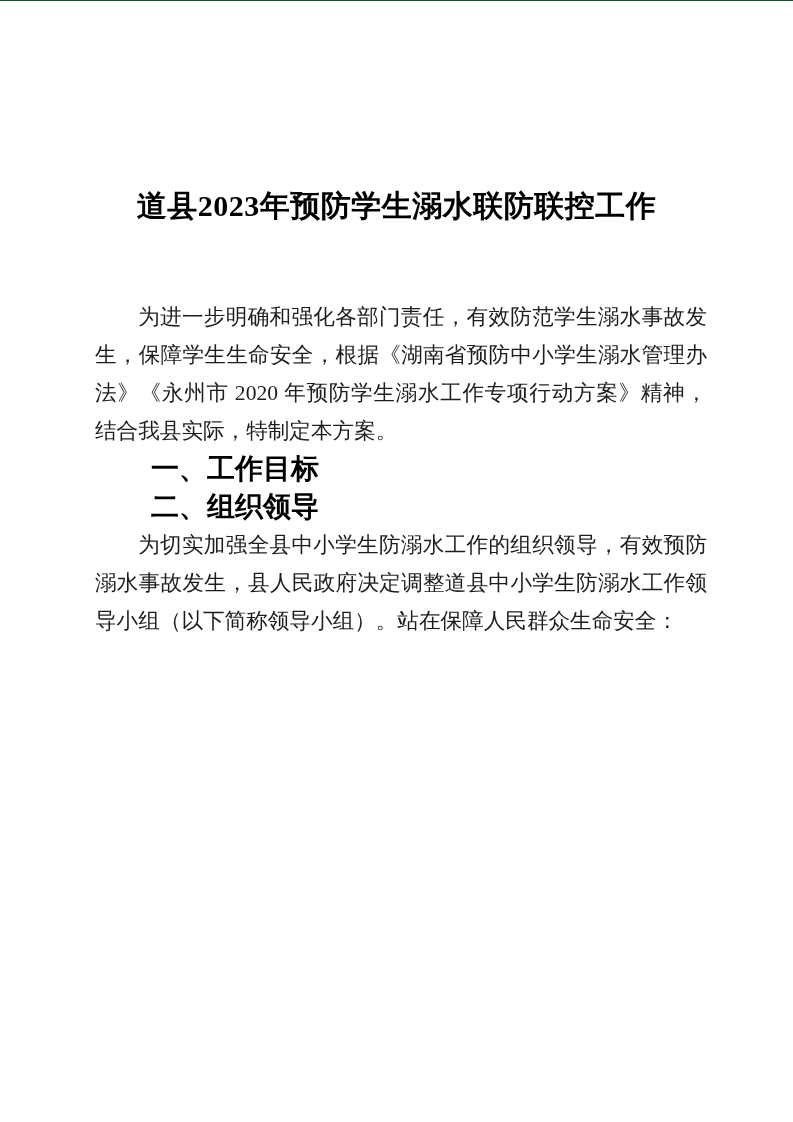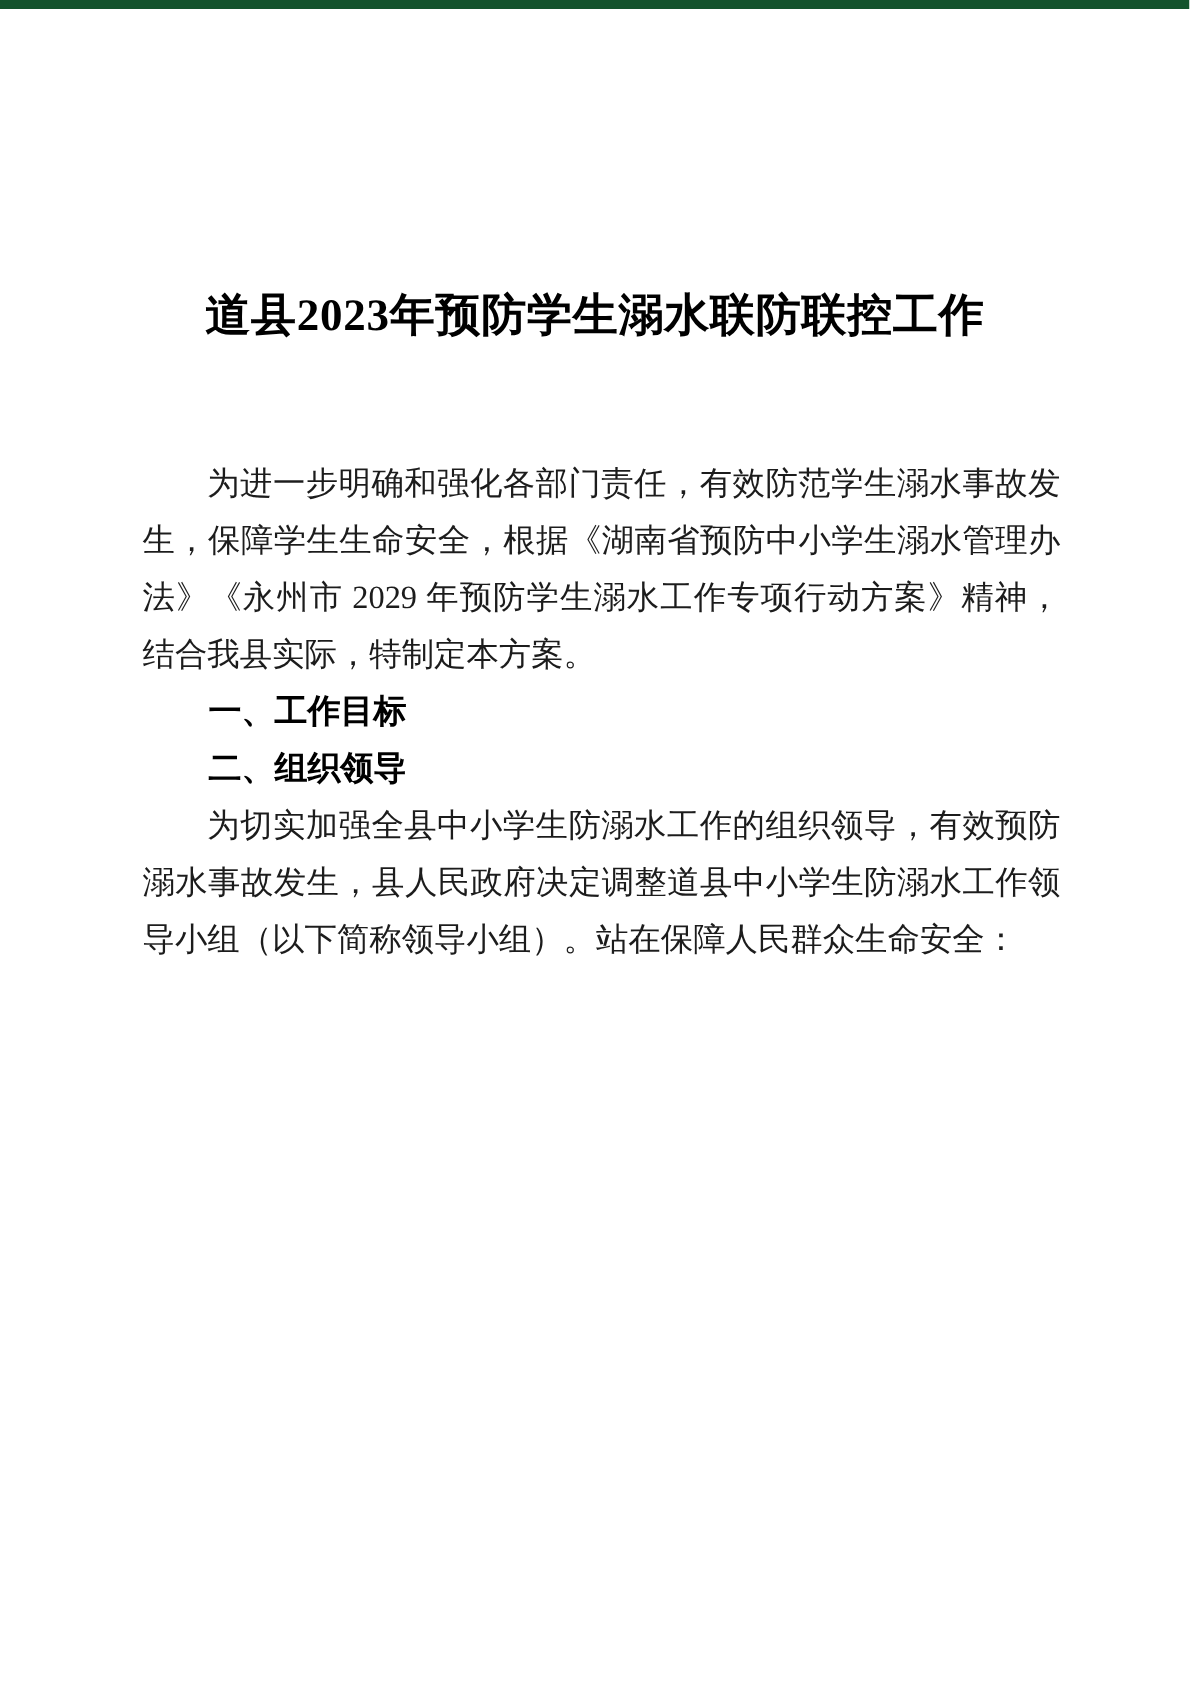--- a/index.html
+++ b/index.html
@@ -9,21 +9,21 @@
   }
   .page {
     position: relative;
     width: 793px;
     height: 800px;
     background: #ffffff;
     overflow: hidden;
     font-family: "Liberation Serif", serif;
     color: #1f1f1f;
     box-sizing: border-box;
-    border-top: 6px solid #14532d;
+    border-top: 1px solid #14532d;
   }
   .doc-title {
     position: absolute;
     top: 160px;
     left: 0;
     width: 793px;
     text-align: center;
     font-family: "Liberation Serif", serif;
     font-weight: bold;
     color: #000000;
@@ -51,21 +51,21 @@
     padding: 0;
     text-indent: 2em;
   }
   .section-heading {
     margin: 0;
     padding: 0;
     text-indent: 2em;
     font-family: "Liberation Sans", sans-serif;
     font-weight: bold;
     color: #000000;
-    font-size: 22px;
+    font-size: 28px;
     line-height: 38px;
   }
   .page-number {
     position: absolute;
     left: 110px;
     top: 1023px;
     font-family: "Liberation Serif", serif;
     font-size: 19px;
     line-height: 22px;
     color: #1c1c1c;
@@ -77,21 +77,21 @@
 <body>
 
 <div class="page">
 
   <h1 class="doc-title">
     <span class="title-line">道县2023年预防学生溺水联防联控工作</span>
   </h1>
 
   <div class="doc-body">
 
-    <p>为进一步明确和强化各部门责任，有效防范学生溺水事故发生，保障学生生命安全，根据《湖南省预防中小学生溺水管理办法》《永州市 2029 年预防学生溺水工作专项行动方案》精神，结合我县实际，特制定本方案。</p>
+    <p>为进一步明确和强化各部门责任，有效防范学生溺水事故发生，保障学生生命安全，根据《湖南省预防中小学生溺水管理办法》《永州市 2020 年预防学生溺水工作专项行动方案》精神，结合我县实际，特制定本方案。</p>
 
     <h2 class="section-heading">一、工作目标</h2>
 
 
     <h2 class="section-heading">二、组织领导</h2>
 
     <p>为切实加强全县中小学生防溺水工作的组织领导，有效预防溺水事故发生，县人民政府决定调整道县中小学生防溺水工作领导小组（以下简称领导小组）。站在保障人民群众生命安全：</p>
 
   </div>
 

